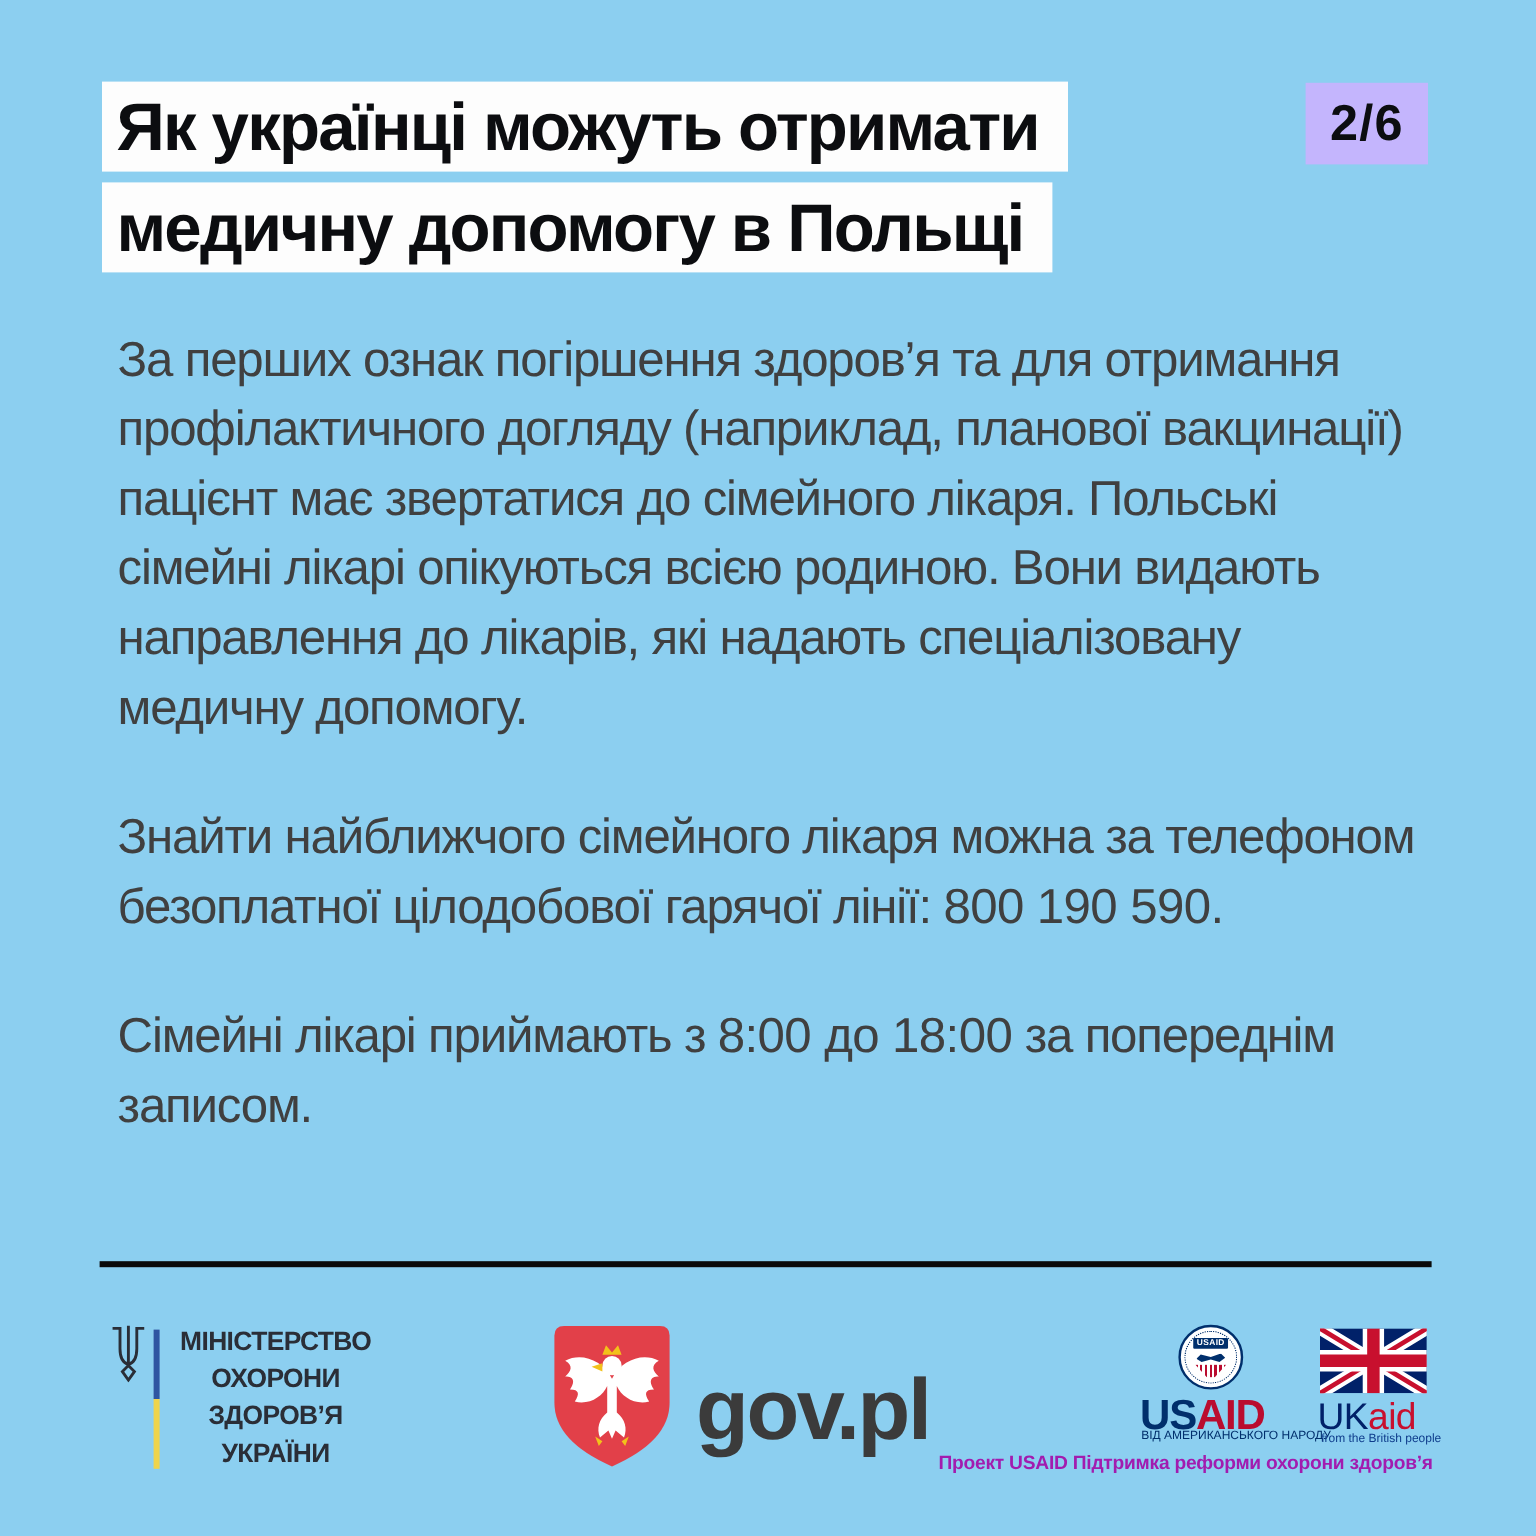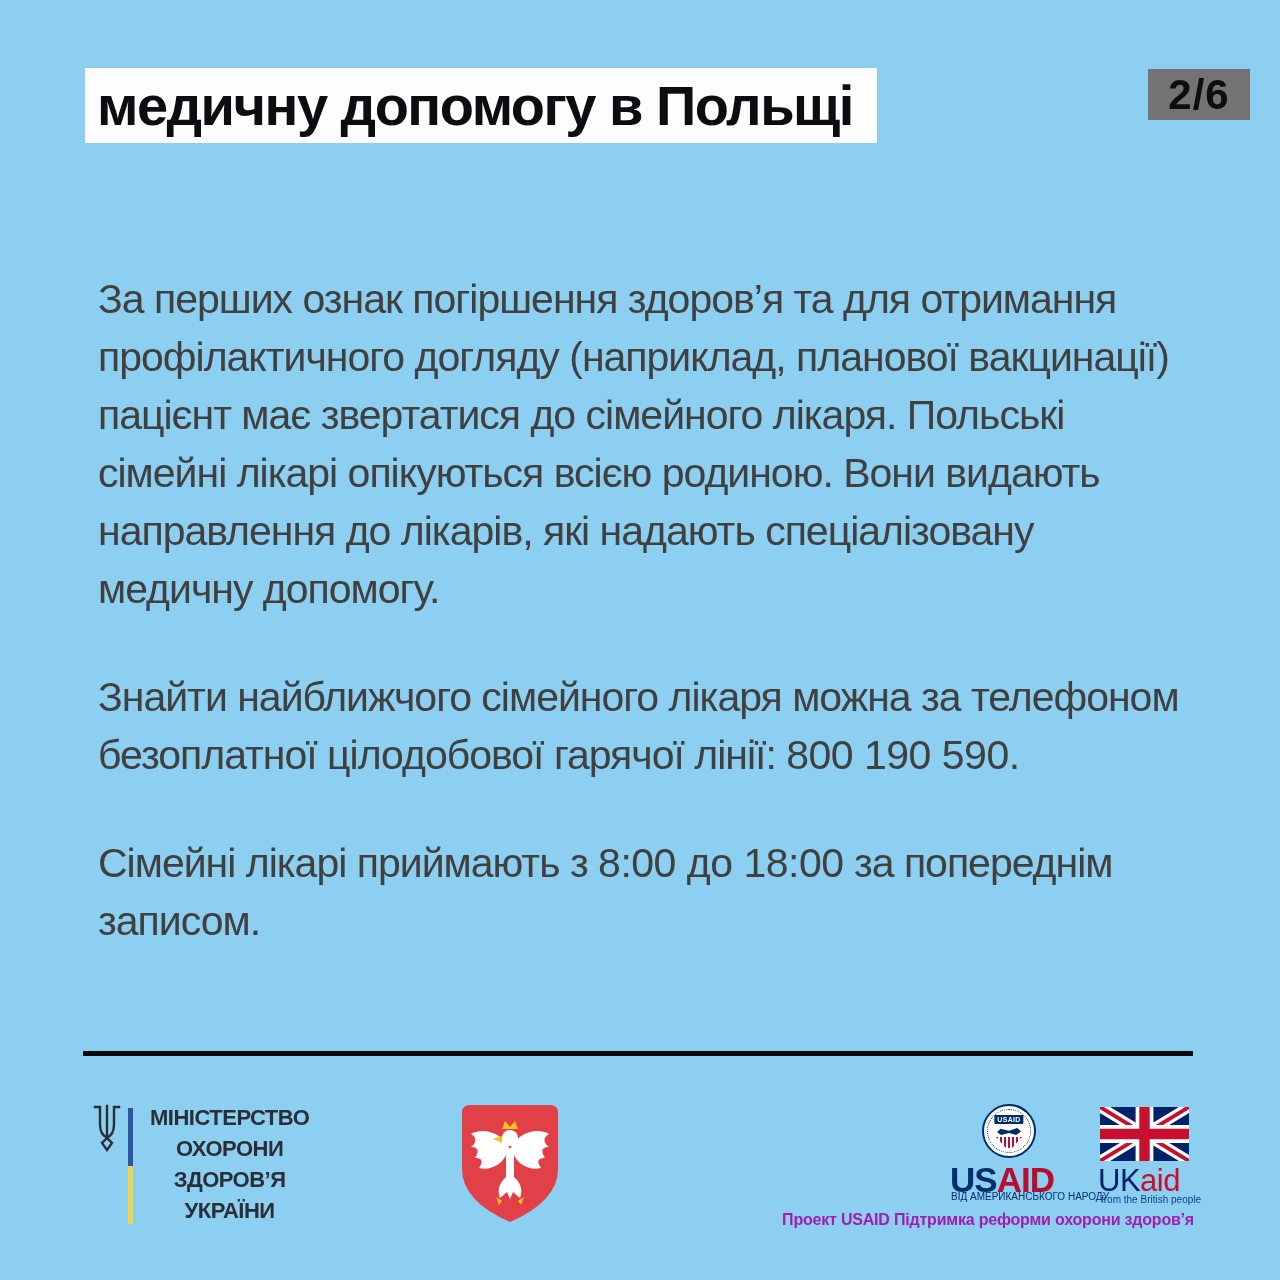--- a/index.html
+++ b/index.html
@@ -2,22 +2,22 @@
 <html><head>
 <meta charset="utf-8">
 <style>
   html,body{margin:0;padding:0;background:#8CCFF0;}
   .canvas{
     position:relative;width:1280px;height:1280px;background:#8CCFF0;
     font-family:"Liberation Sans",sans-serif;overflow:hidden;color:#0C0D10;
   }
   
   .badge{
-    position:absolute;left:1148px;top:69px;width:102px;height:51px;
-    background:#737373;display:flex;align-items:center;justify-content:center;
+    position:absolute;left:1088px;top:69px;width:102px;height:68px;
+    background:#c4b5fd;display:flex;align-items:center;justify-content:center;
     font-size:42px;font-weight:700;letter-spacing:1px;color:#0C0D10;
   }
   .title{position:absolute;left:85px;top:68px;margin:0;font-size:56px;font-weight:700;letter-spacing:-1.5px;}
   .title .title-line{
     display:table;background:#FDFDFD;height:75px;line-height:75px;
     padding:0 24px 0 12px;margin-bottom:9px;white-space:nowrap;
   }
   
   .body-text{
     position:absolute;left:98px;top:270px;width:1088px;
@@ -87,20 +87,21 @@
   }
 </style>
 </head>
 <body>
 
 <div class="canvas">
 
   <div class="badge">2/6</div>
 
   <h1 class="title">
+    <span class="title-line">Як українці можуть отримати</span>
     <span class="title-line">медичну допомогу в Польщі</span>
   </h1>
 
   <div class="body-text">
     <p>За перших ознак погіршення здоров’я та для отримання профілактичного догляду (наприклад, планової вакцинації) пацієнт має звертатися до сімейного лікаря. Польські сімейні лікарі опікуються всією родиною. Вони видають направлення до лікарів, які надають спеціалізовану медичну допомогу.</p>
     <p><span>Знайти найближчого сімейного лікаря можна за телефоном безоплатної цілодобової гарячої лінії: </span><strong>800 190 590.</strong></p>
     <p><span>Сімейні лікарі приймають з </span><strong>8:00 до 18:00</strong><span> за попереднім записом.</span></p>
   </div>
 
   <div class="rule"></div>
@@ -127,20 +128,21 @@
       L44,72 C37,78 35,85 38,93 L45,87 L48,94 L51,87 L58,93
       C61,85 59,78 52,72 L52,50
       C56,59 67,66 79,63 C75,57 75,53 83,53 C79,47 79,42 87,42
       C82,38 80,33 87,29 C74,22 56,28 48,44 Z"></path>
     <circle cx="48" cy="33" r="8" fill="#FFFFFF"></circle>
     <polygon points="40,31 31,34 40,38" fill="#F2C21A"></polygon>
     <polygon points="40,24 43,16 48,22 53,16 56,24" fill="#F2C21A"></polygon>
     <polygon points="34,92 40,96 37,100" fill="#F2C21A"></polygon>
     <polygon points="62,92 56,96 59,100" fill="#F2C21A"></polygon>
   </svg>
+  <div class="govpl">gov.pl</div>
 
   <div class="usaid-seal">
     <div class="ring"></div>
     <div class="label">USAID</div>
     <div class="hands"></div>
     <div class="stripes"></div>
   </div>
   <div class="usaid-word"><span>US</span><span class="aid">AID</span></div>
   <div class="usaid-tag">ВІД АМЕРИКАНСЬКОГО НАРОДУ</div>
 

